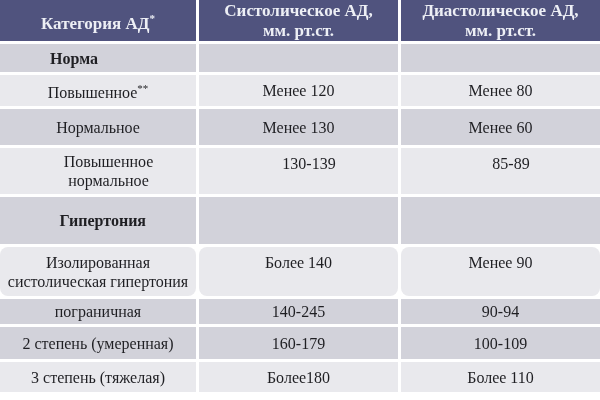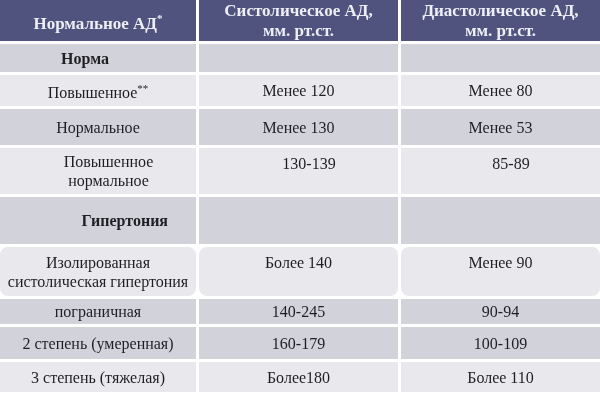--- a/index.html
+++ b/index.html
@@ -39,21 +39,21 @@
   td {
     text-align: center;
     vertical-align: middle;
     font-size: 16px;
     line-height: 19px;
     color: var(--body-text);
     padding: 0 2px;
   }
   tr.dark  td { background: var(--row-dark); }
   tr.light td { background: var(--row-light); }
-  tr.section td.cat { font-weight: bold; padding-right: 28px; }
+  tr.section td.cat { font-weight: bold; padding-right: 50px; }
   td.va-top { vertical-align: top; padding-top: 6px; margin-left: 28px; }
   .wrap-narrow .inner { display: inline-block; max-width: 130px; }
   sup { font-size: 11px; }
   
   .r0 td { height: 28px; }
   .r1 td { height: 31px; }
   .r2 td { height: 36px; margin-left: 17px; }
   .r3 td { height: 40px; padding-left: 23px; }
   .r4 td { height: 47px; text-align: right; }
   .r5 td { height: 43px; border-radius: 8px; }
@@ -67,40 +67,40 @@
 
 <div class="stage">
   <table class="bp">
     <colgroup>
       <col style="width:33%">
       <col style="width:33.5%">
       <col style="width:33.5%">
     </colgroup>
     <thead>
       <tr>
-        <th><span>Нормальное АД</span><sup>*</sup></th>
+        <th><span>Категория АД</span><sup>*</sup></th>
         <th><span>Систолическое АД,</span><span class="unit">мм. рт.ст.</span></th>
         <th><span>Диастолическое АД,</span><span class="unit">мм. рт.ст.</span></th>
       </tr>
     </thead>
     <tbody>
       <tr class="dark section r0">
         <td class="cat"><span class="inner">Норма</span></td>
         <td></td>
         <td></td>
       </tr>
       <tr class="light r1">
         <td class="cat"><span class="inner">Повышенное</span><sup>**</sup></td>
         <td>Менее 120</td>
         <td>Менее 80</td>
       </tr>
       <tr class="dark r2">
         <td class="cat"><span class="inner">Нормальное</span></td>
         <td>Менее 130</td>
-        <td>Менее 53</td>
+        <td>Менее 60</td>
       </tr>
       <tr class="light r3 wrap-narrow">
         <td class="cat"><span class="inner">Повышенное нормальное</span></td>
         <td class="va-top">130-139</td>
         <td class="va-top">85-89</td>
       </tr>
       <tr class="dark section r4">
         <td class="cat"><span class="inner">Гипертония</span></td>
         <td></td>
         <td></td>

